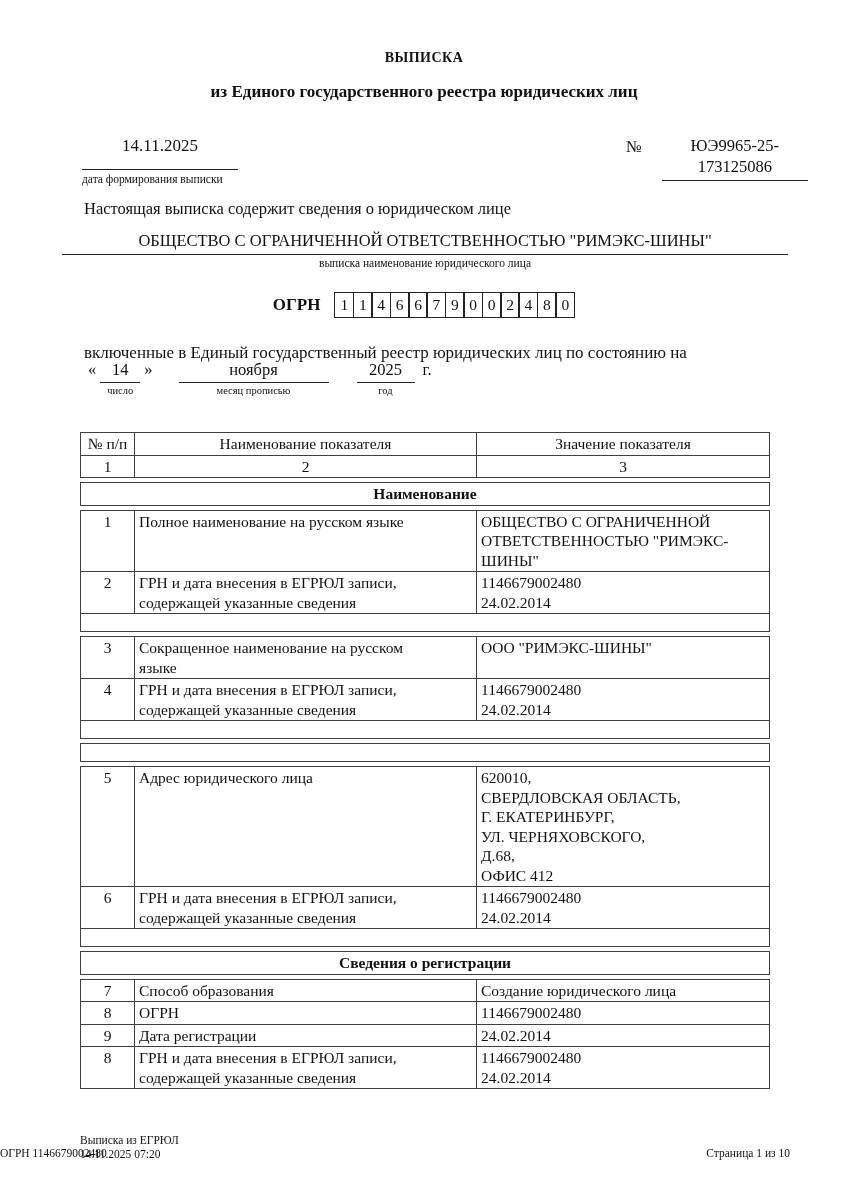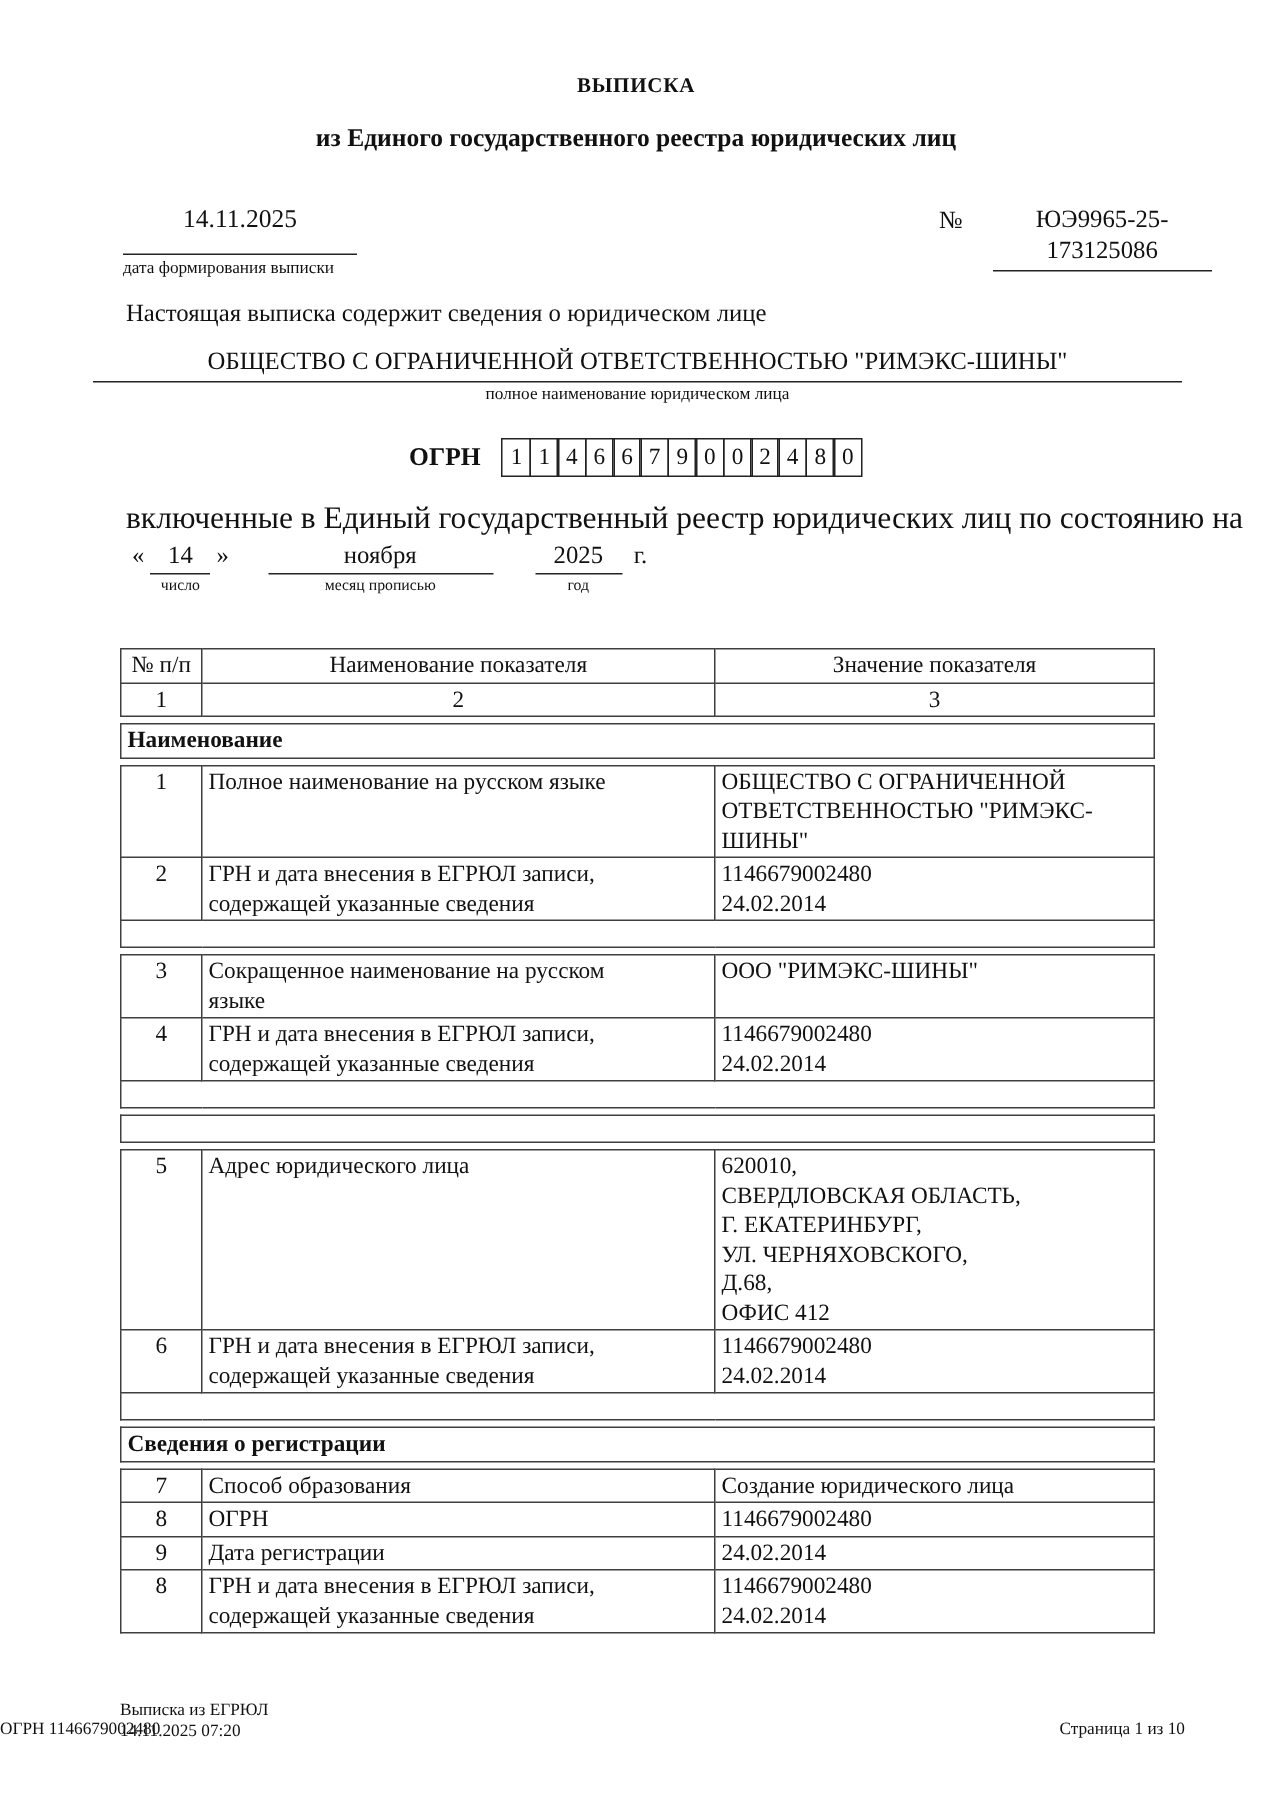--- a/index.html
+++ b/index.html
@@ -35,42 +35,42 @@
   .company-label{text-align:center;font-size:11.5px;padding-top:2px;}
 
   .ogrn-row{position:absolute;left:0;top:292px;width:100%;
     display:flex;justify-content:center;align-items:center;}
   .ogrn-label{font-size:17px;font-weight:bold;margin-right:14px;}
   .ogrn-boxes{display:flex;}
   .digit-box{width:18px;height:24px;border:1.6px solid #222;margin-left:-1.6px;
     display:flex;align-items:center;justify-content:center;font-size:15.5px;}
   .digit-box:first-child{margin-left:0;}
 
-  .included-text{position:absolute;left:84px;top:333px;font-size:21px;}
+  .included-text{position:absolute;left:84px;top:343px;font-size:17px;}
 
   .asof-row{position:absolute;left:84px;top:360px;display:flex;align-items:flex-start;font-size:16.5px;}
   .quote{margin:0 4px;}
   .blank-field{display:inline-block;text-align:center;}
   .blank-field .bf-value{border-bottom:1.3px solid #222;padding:0 2px 2px 2px;font-size:16.5px;}
   .blank-field .bf-label{font-size:10.5px;padding-top:2px;}
   .bf-day{min-width:40px;}
   .bf-month{min-width:150px;margin-left:22px;}
   .bf-year{min-width:58px;margin-left:28px;}
   .year-suffix{margin-left:8px;}
 
   
   .table-wrap{position:absolute;left:80px;top:432px;width:690px;}
   table.tbl{border-collapse:collapse;table-layout:fixed;width:690px;margin:0 0 4px 0;}
   table.tbl td{border:1.5px solid #3f3f3f;font-size:15.5px;line-height:1.26;
     vertical-align:top;padding:1px 4px;}
   td.c-num{width:45px;text-align:center;padding:1px 2px;}
   td.c-name{width:333px;white-space:pre-line;}
   td.c-value{white-space:pre-line;}
   td.hdr{text-align:center;padding:2px 2px;}
-  td.sec{font-weight:bold;padding:1px 2px;font-size:16px;}
+  td.sec{font-weight:bold;text-align:center;padding:1px 2px;font-size:16px;}
   td.blank-cell{height:15px;padding:0;}
 
   
   .footer-left{position:absolute;left:80px;top:1134px;font-size:11.5px;line-height:1.18;}
   .footer-center{position:absolute;left:0;top:1147px;width:100%;font-size:11.5px;}
   .footer-right{position:absolute;right:58px;top:1147px;font-size:11.5px;}
 </style>
 </head>
 <body>
 
@@ -89,21 +89,21 @@
     <div class="number-lines">
       <div>ЮЭ9965-25-</div>
       <div>173125086</div>
     </div>
   </div>
 
   <div class="statement">Настоящая выписка содержит сведения о юридическом лице</div>
 
   <div class="company-block">
     <div class="company-name">ОБЩЕСТВО С ОГРАНИЧЕННОЙ ОТВЕТСТВЕННОСТЬЮ "РИМЭКС-ШИНЫ"</div>
-    <div class="company-label">полное наименование юридическом лица</div>
+    <div class="company-label">выписка наименование юридического лица</div>
   </div>
 
   <div class="ogrn-row">
     <span class="ogrn-label">ОГРН</span>
     <span class="ogrn-boxes">
         <span class="digit-box">1</span>
         <span class="digit-box">1</span>
         <span class="digit-box">4</span>
         <span class="digit-box">6</span>
         <span class="digit-box">6</span>

